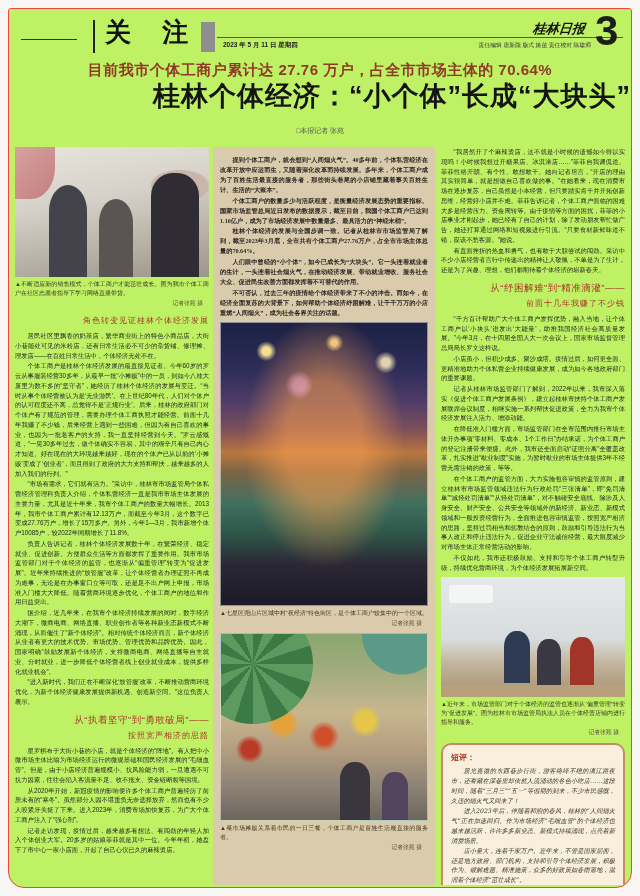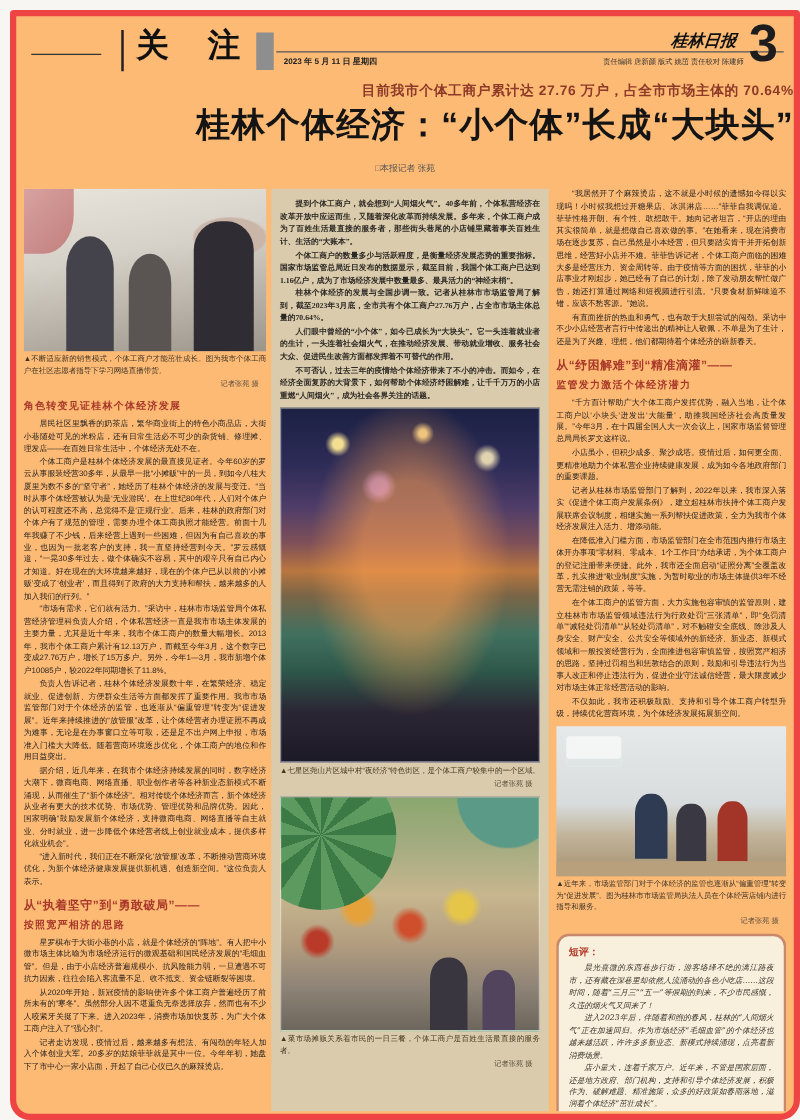--- a/index.html
+++ b/index.html
@@ -1,44 +1,44 @@
 <!DOCTYPE html>
 <html><head>
 <meta charset="utf-8">
 <style>
   html,body{margin:0;padding:0;}
   body{width:640px;height:896px;background:#f7f6f2;font-family:"Liberation Sans",sans-serif;position:relative;overflow:hidden;}
-  .frame{position:absolute;left:8px;top:8px;width:622px;height:878px;background:#fdba74;border:5px solid #ef4444;border-radius:3px 3px 16px 16px;overflow:hidden;}
+  .frame{position:absolute;left:8px;top:8px;width:622px;height:878px;background:#bef264;border:1px solid #ef4444;border-radius:3px 3px 16px 16px;overflow:hidden;}
 
   
   .hdr-shortline{position:absolute;left:12px;top:30px;width:56px;height:1px;background:#333;}
   .hdr-vbar{position:absolute;left:84px;top:11px;width:2px;height:33px;background:#222;}
   .hdr-section{position:absolute;left:96px;top:6px;font-size:26px;font-weight:bold;letter-spacing:12px;color:#111;}
   .hdr-block{position:absolute;left:192px;top:13px;width:14px;height:30px;background:#8e8e8e;}
   .hdr-line{position:absolute;left:208px;top:28px;width:406px;height:1px;background:#555;}
   .hdr-date{position:absolute;left:214px;top:32px;font-size:6.5px;font-weight:bold;color:#222;}
   .hdr-masthead{position:absolute;left:524px;top:11px;font-size:13px;font-weight:bold;font-style:italic;color:#111;transform:skewX(-6deg);}
   .hdr-pagenum{position:absolute;left:586px;top:-2px;font-size:42px;font-weight:900;color:#1d1d1d;}
   .hdr-credits{position:absolute;left:436px;top:32px;width:146px;text-align:right;font-size:5.8px;color:#333;}
 
   
-  .kicker{position:absolute;left:0;top:52px;width:100%;text-align:right;font-size:11px;font-weight:bold;color:#8e3a28;letter-spacing:.5px;}
+  .kicker{position:absolute;left:0;top:52px;width:100%;text-align:center;font-size:15px;font-weight:bold;color:#8e3a28;letter-spacing:.5px;}
   .title{position:absolute;left:0;top:69px;width:100%;text-align:right;font-size:27px;font-weight:900;color:#141414;letter-spacing:1px;}
   .byline{position:absolute;left:0;top:117px;width:100%;text-align:center;font-size:7px;color:#555;}
 
   
   .col{position:absolute;top:138px;height:738px;overflow:hidden;}
   .col-left{left:6px;width:194px;}
   .col-mid{left:204px;width:222px;background:#d9cbab;padding:8px 7px;box-sizing:border-box;}
   .col-right{left:432px;width:184px;}
 
   .paras p{margin:0 0 1px;text-indent:2em;font-size:6.3px;line-height:1.55;text-align:justify;color:#1f1f1f;}
   .intro p{font-weight:bold;font-size:6.2px;line-height:1.6;color:#2c2824;font-family:"Liberation Serif",serif;}
 
-  .sec-h{text-align:left;color:#a8382a;margin:7px 0 5px;font-weight:bold;}
+  .sec-h{text-align:right;color:#a8382a;margin:7px 0 5px;font-weight:normal;}
   .sec-h .l1{display:block;font-size:9.5px;letter-spacing:.5px;}
   .sec-h .l2{display:block;font-size:8px;margin-top:3px;letter-spacing:1px;}
 
   .cap{font-size:6px;color:#3e3426;line-height:1.5;margin-top:3px;text-align:justify;}
   .col-mid .cap{color:#46381f;}
   .credit{font-size:5.8px;color:#5c5040;text-align:right;margin:1px 6px 2px 0;}
 
   
   .photo{width:100%;position:relative;overflow:hidden;}
   .photo-left{height:130px;background:
@@ -150,21 +150,21 @@
     <div class="credit">记者张苑 摄</div>
   </div>
 
   <div class="col col-right">
     <div class="paras">
         <p>“我居然开了个麻辣烫店，这不就是小时候的遗憾如今得以实现吗！小时候我想过开糖果店、冰淇淋店……”菲菲自我调侃道。菲菲性格开朗、有个性、敢想敢干。她向记者坦言，“开店的理由其实很简单，就是想做自己喜欢做的事。”在她看来，现在消费市场在逐步复苏，自己虽然是小本经营，但只要踏实肯干并开拓创新思维，经营好小店并不难。菲菲告诉记者，个体工商户面临的困难大多是经营压力、资金周转等。由于疫情等方面的困扰，菲菲的小店事业才刚起步，她已经有了自己的计划，除了发动朋友帮忙做广告，她还打算通过网络和短视频进行引流。“只要食材新鲜味道不错，应该不愁客源。”她说。</p>
         <p>有直面挫折的热血和勇气，也有敢于大胆尝试的闯劲。采访中不少小店经营者言行中传递出的精神让人敬佩，不单是为了生计，还是为了兴趣、理想，他们都期待着个体经济的崭新春天。</p>
       </div>
     <div class="sec-h">
       <span class="l1">从“纾困解难”到“精准滴灌”——</span>
-      <span class="l2">监管发力激活个体经济潜力</span>
+      <span class="l2">前面十几年我赚了不少钱</span>
     </div>
     <div class="paras">
         <p>“千方百计帮助广大个体工商户发挥优势，融入当地，让个体工商户以‘小块头’迸发出‘大能量’，助推我国经济社会高质量发展。”今年3月，在十四届全国人大一次会议上，国家市场监督管理总局局长罗文这样说。</p>
         <p>小店虽小，但积少成多、聚沙成塔。疫情过后，如何更全面、更精准地助力个体私营企业持续健康发展，成为如今各地政府部门的重要课题。</p>
         <p>记者从桂林市场监管部门了解到，2022年以来，我市深入落实《促进个体工商户发展条例》，建立起桂林市扶持个体工商户发展联席会议制度，相继实施一系列帮扶促进政策，全力为我市个体经济发展注入活力、增添动能。</p>
         <p>在降低准入门槛方面，市场监管部门在全市范围内推行市场主体开办事项“零材料、零成本、1个工作日”办结承诺，为个体工商户的登记注册带来便捷。此外，我市还全面启动“证照分离”全覆盖改革，扎实推进“歇业制度”实施，为暂时歇业的市场主体提供3年不经营无需注销的政策，等等。</p>
         <p>在个体工商户的监管方面，大力实施包容审慎的监管原则，建立桂林市市场监管领域违法行为行政处罚“三张清单”，即“免罚清单”“减轻处罚清单”“从轻处罚清单”，对不触碰安全底线、除涉及人身安全、财产安全、公共安全等领域外的新经济、新业态、新模式领域和一般投资经营行为，全面推进包容审慎监管，按照宽严相济的思路，坚持过罚相当和惩教结合的原则，鼓励和引导违法行为当事人改正和停止违法行为，促进企业守法诚信经营，最大限度减少对市场主体正常经营活动的影响。</p>
         <p>不仅如此，我市还积极鼓励、支持和引导个体工商户转型升级，持续优化营商环境，为个体经济发展拓展新空间。</p>
       </div>
     <div class="photo photo-office">

